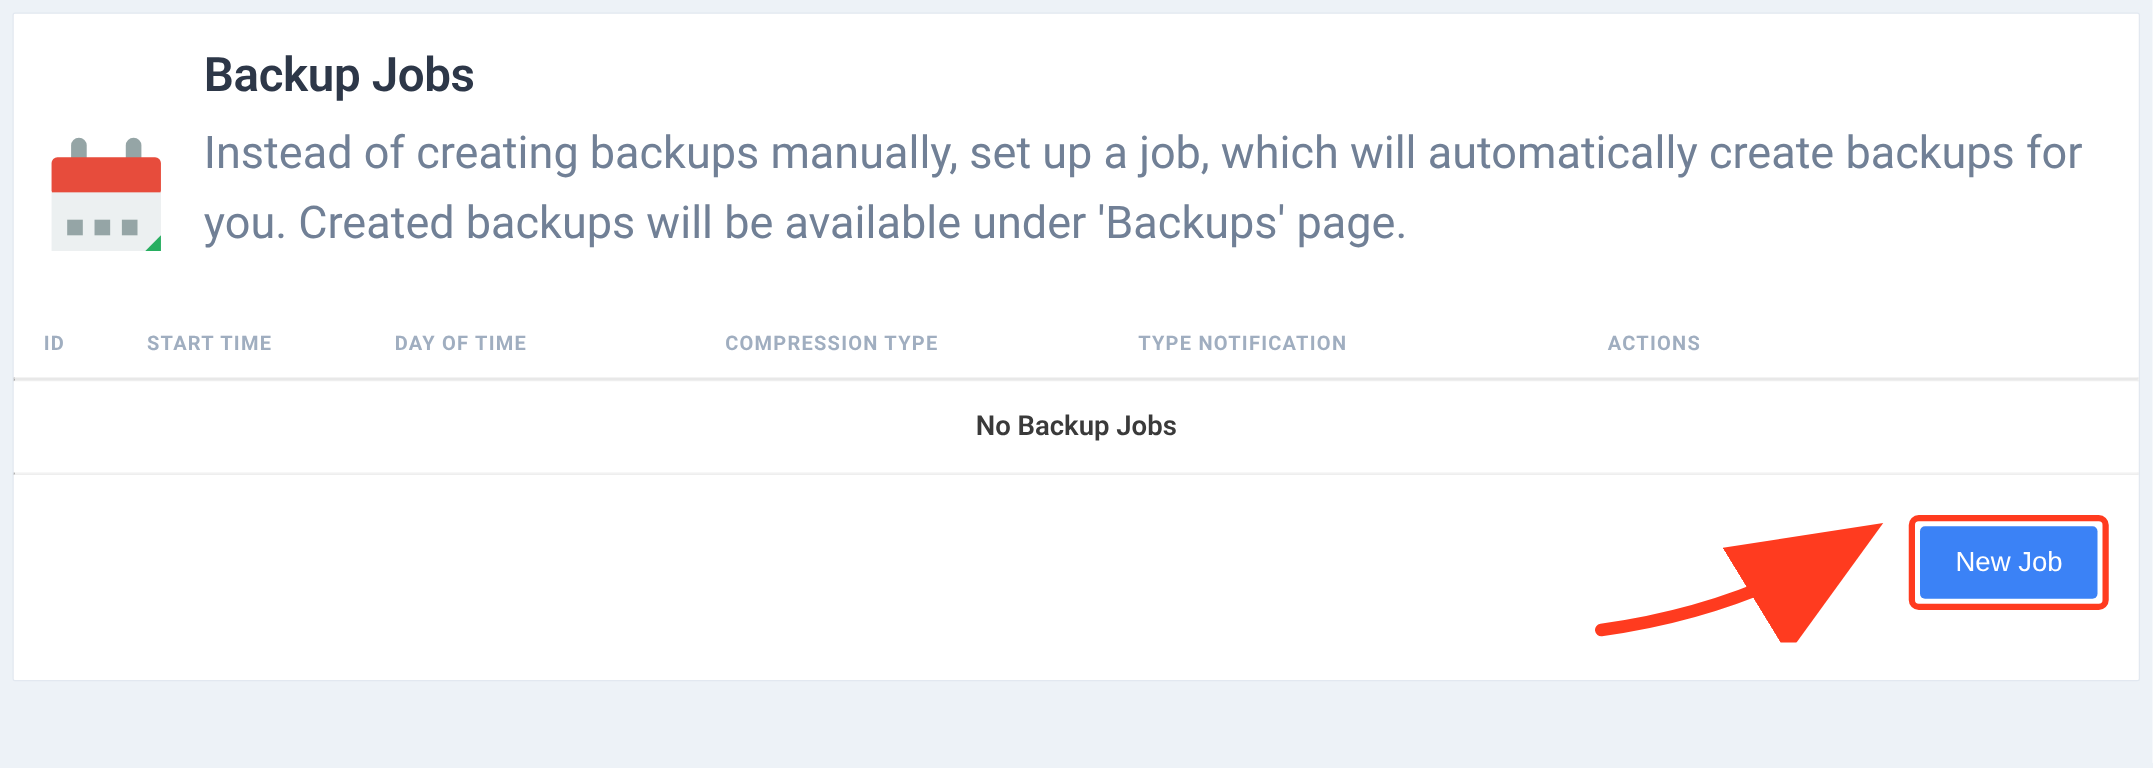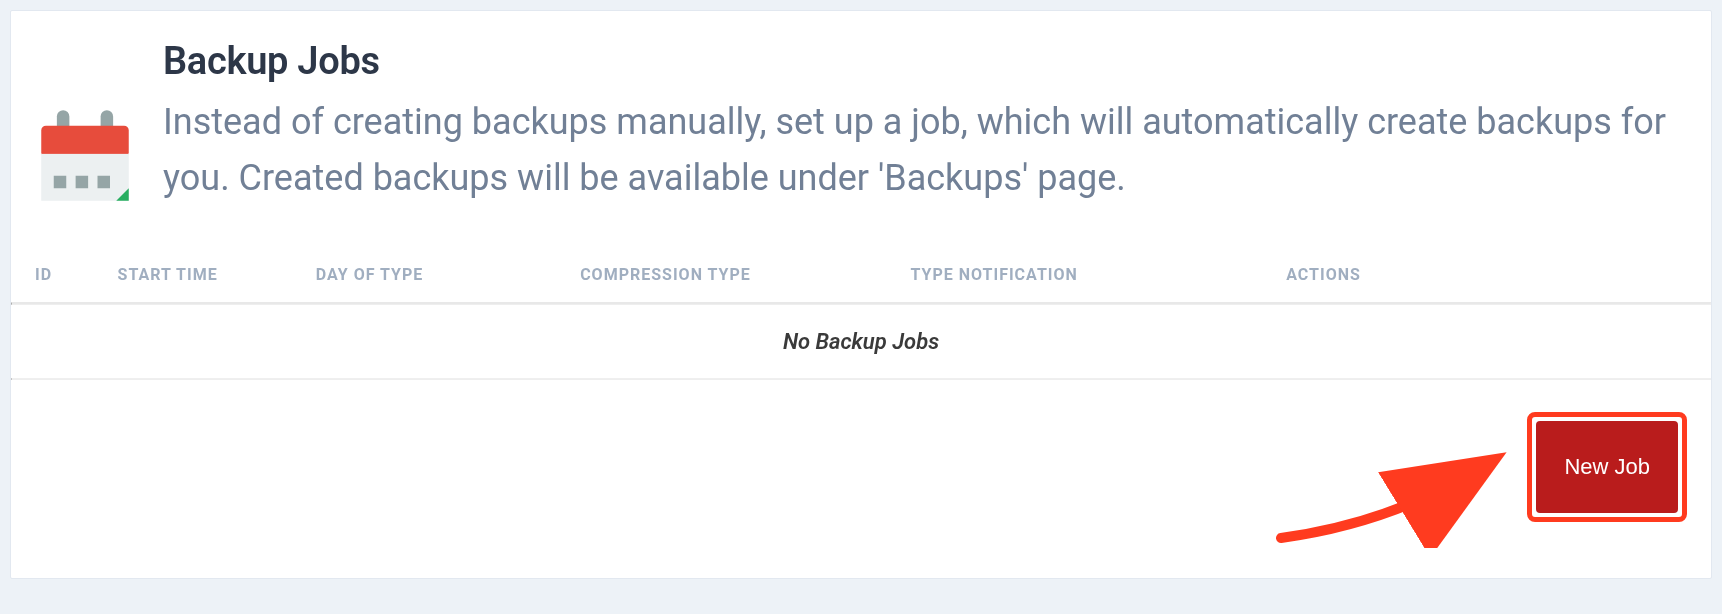--- a/index.html
+++ b/index.html
@@ -68,46 +68,45 @@
       height: 0;
       border-top: 2px solid #e8e8e8;
       margin: 0;
     }
     .empty-row {
       text-align: center;
       font-size: 22px;
       font-weight: 600;
       color: #3a3a3a;
       padding: 24px 0;
-      font-style: italic;
     }
     .divider2 {
       height: 0;
       border-top: 1px solid #efefef;
       margin: 0;
     }
     .footer {
       display: flex;
       justify-content: flex-end;
       padding: 32px 24px 56px 24px;
       position: relative;
     }
     .new-job-wrap {
       border: 5px solid #ff3b1f;
       border-radius: 8px;
       padding: 4px;
       display: inline-block;
     }
     .new-job-btn {
-      background: #b91c1c;
+      background: #3b82f6;
       border: none;
       color: #fff;
       font-size: 22px;
       font-weight: 500;
-      padding: 33px 28px;
+      padding: 16px 28px;
       border-radius: 4px;
       cursor: pointer;
       min-width: 140px;
     }
     .arrow-svg {
       position: absolute;
       right: 200px;
       bottom: 30px;
       pointer-events: none;
     }
@@ -137,21 +136,21 @@
     </div>
     <div class="header-text">
       <h1 class="page-title">Backup Jobs</h1>
       <p class="page-desc">Instead of creating backups manually, set up a job, which will automatically create backups for you. Created backups will be available under 'Backups' page.</p>
     </div>
   </div>
 
   <div class="table-head">
     <div class="th th-id">ID</div>
     <div class="th th-start">START TIME</div>
-    <div class="th th-dow">DAY OF TYPE</div>
+    <div class="th th-dow">DAY OF TIME</div>
     <div class="th th-comp">COMPRESSION TYPE</div>
     <div class="th th-email">TYPE NOTIFICATION</div>
     <div class="th th-actions">ACTIONS</div>
   </div>
 
   <hr class="divider">
 
   <div class="empty-row">No Backup Jobs</div>
 
   <hr class="divider2">

